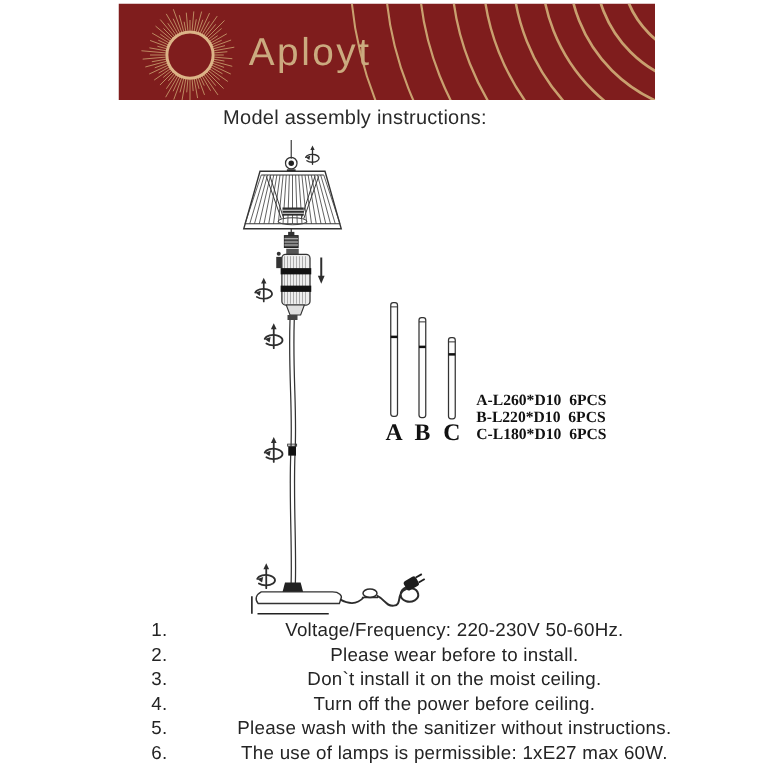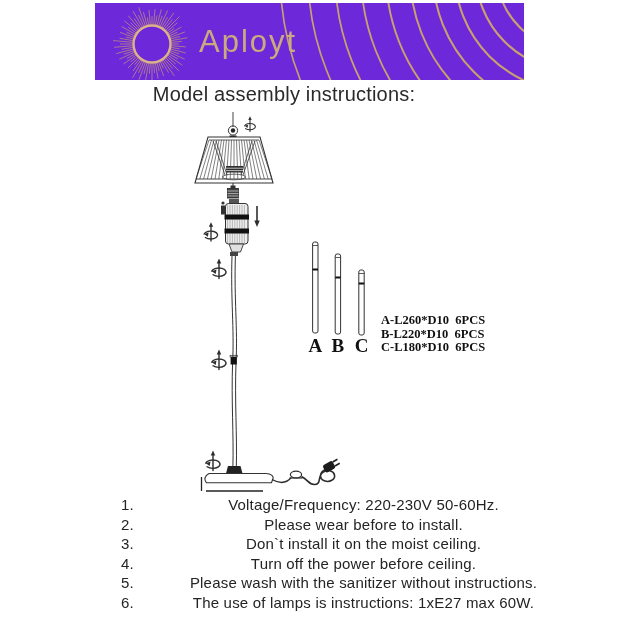--- a/index.html
+++ b/index.html
@@ -1,27 +1,27 @@
 <!DOCTYPE html>
 <html><head>
 <meta charset="utf-8">
 <style>
   html,body{margin:0;padding:0;background:#fff;}
   #page{position:relative;width:620px;height:620px;background:#ffffff;overflow:hidden;
         font-family:"Liberation Sans",sans-serif;outline:1px solid #e3e3e3;}
   
   .header-band{position:absolute;left:95px;top:3px;width:429px;height:77px;
-               background:#6d28d9;overflow:hidden;}
+               background:#7f1d1d;overflow:hidden;}
   .header-band svg{position:absolute;left:0;top:0;}
   .brand{position:absolute;left:104px;top:0;height:77px;display:flex;align-items:center;
          color:#cbaa7f;font-size:31px;font-weight:400;letter-spacing:2px;
          font-family:"Liberation Sans",sans-serif;}
   
   .title-block{position:absolute;left:0;top:85px;width:568px;text-align:center;
-               color:#2a2a2a;font-size:20px;line-height:19.5px;letter-spacing:.2px;}
+               color:#2a2a2a;font-size:16px;line-height:19.5px;letter-spacing:.2px;}
   
   #figure{position:absolute;left:0;top:0;width:620px;height:620px;pointer-events:none;}
   
   .instructions{position:absolute;left:121px;top:495px;width:460px;color:#242424;
                 font-size:15px;line-height:19.6px;letter-spacing:.2px;}
   .instr-row{display:flex;}
   .instr-num{width:25px;flex:0 0 25px;}
   .instr-text{flex:1;text-align:center;}
 </style>
 </head>
@@ -299,17 +299,17 @@
     <div class="instr-row">
       <span class="instr-num">4.</span>
       <span class="instr-text">Turn off the power before ceiling.</span>
     </div>
     <div class="instr-row">
       <span class="instr-num">5.</span>
       <span class="instr-text">Please wash with the sanitizer without instructions.</span>
     </div>
     <div class="instr-row">
       <span class="instr-num">6.</span>
-      <span class="instr-text">The use of lamps is instructions: 1xE27 max 60W.</span>
+      <span class="instr-text">The use of lamps is permissible: 1xE27 max 60W.</span>
     </div>
   </div>
 
 </div>
 
 </body></html>

